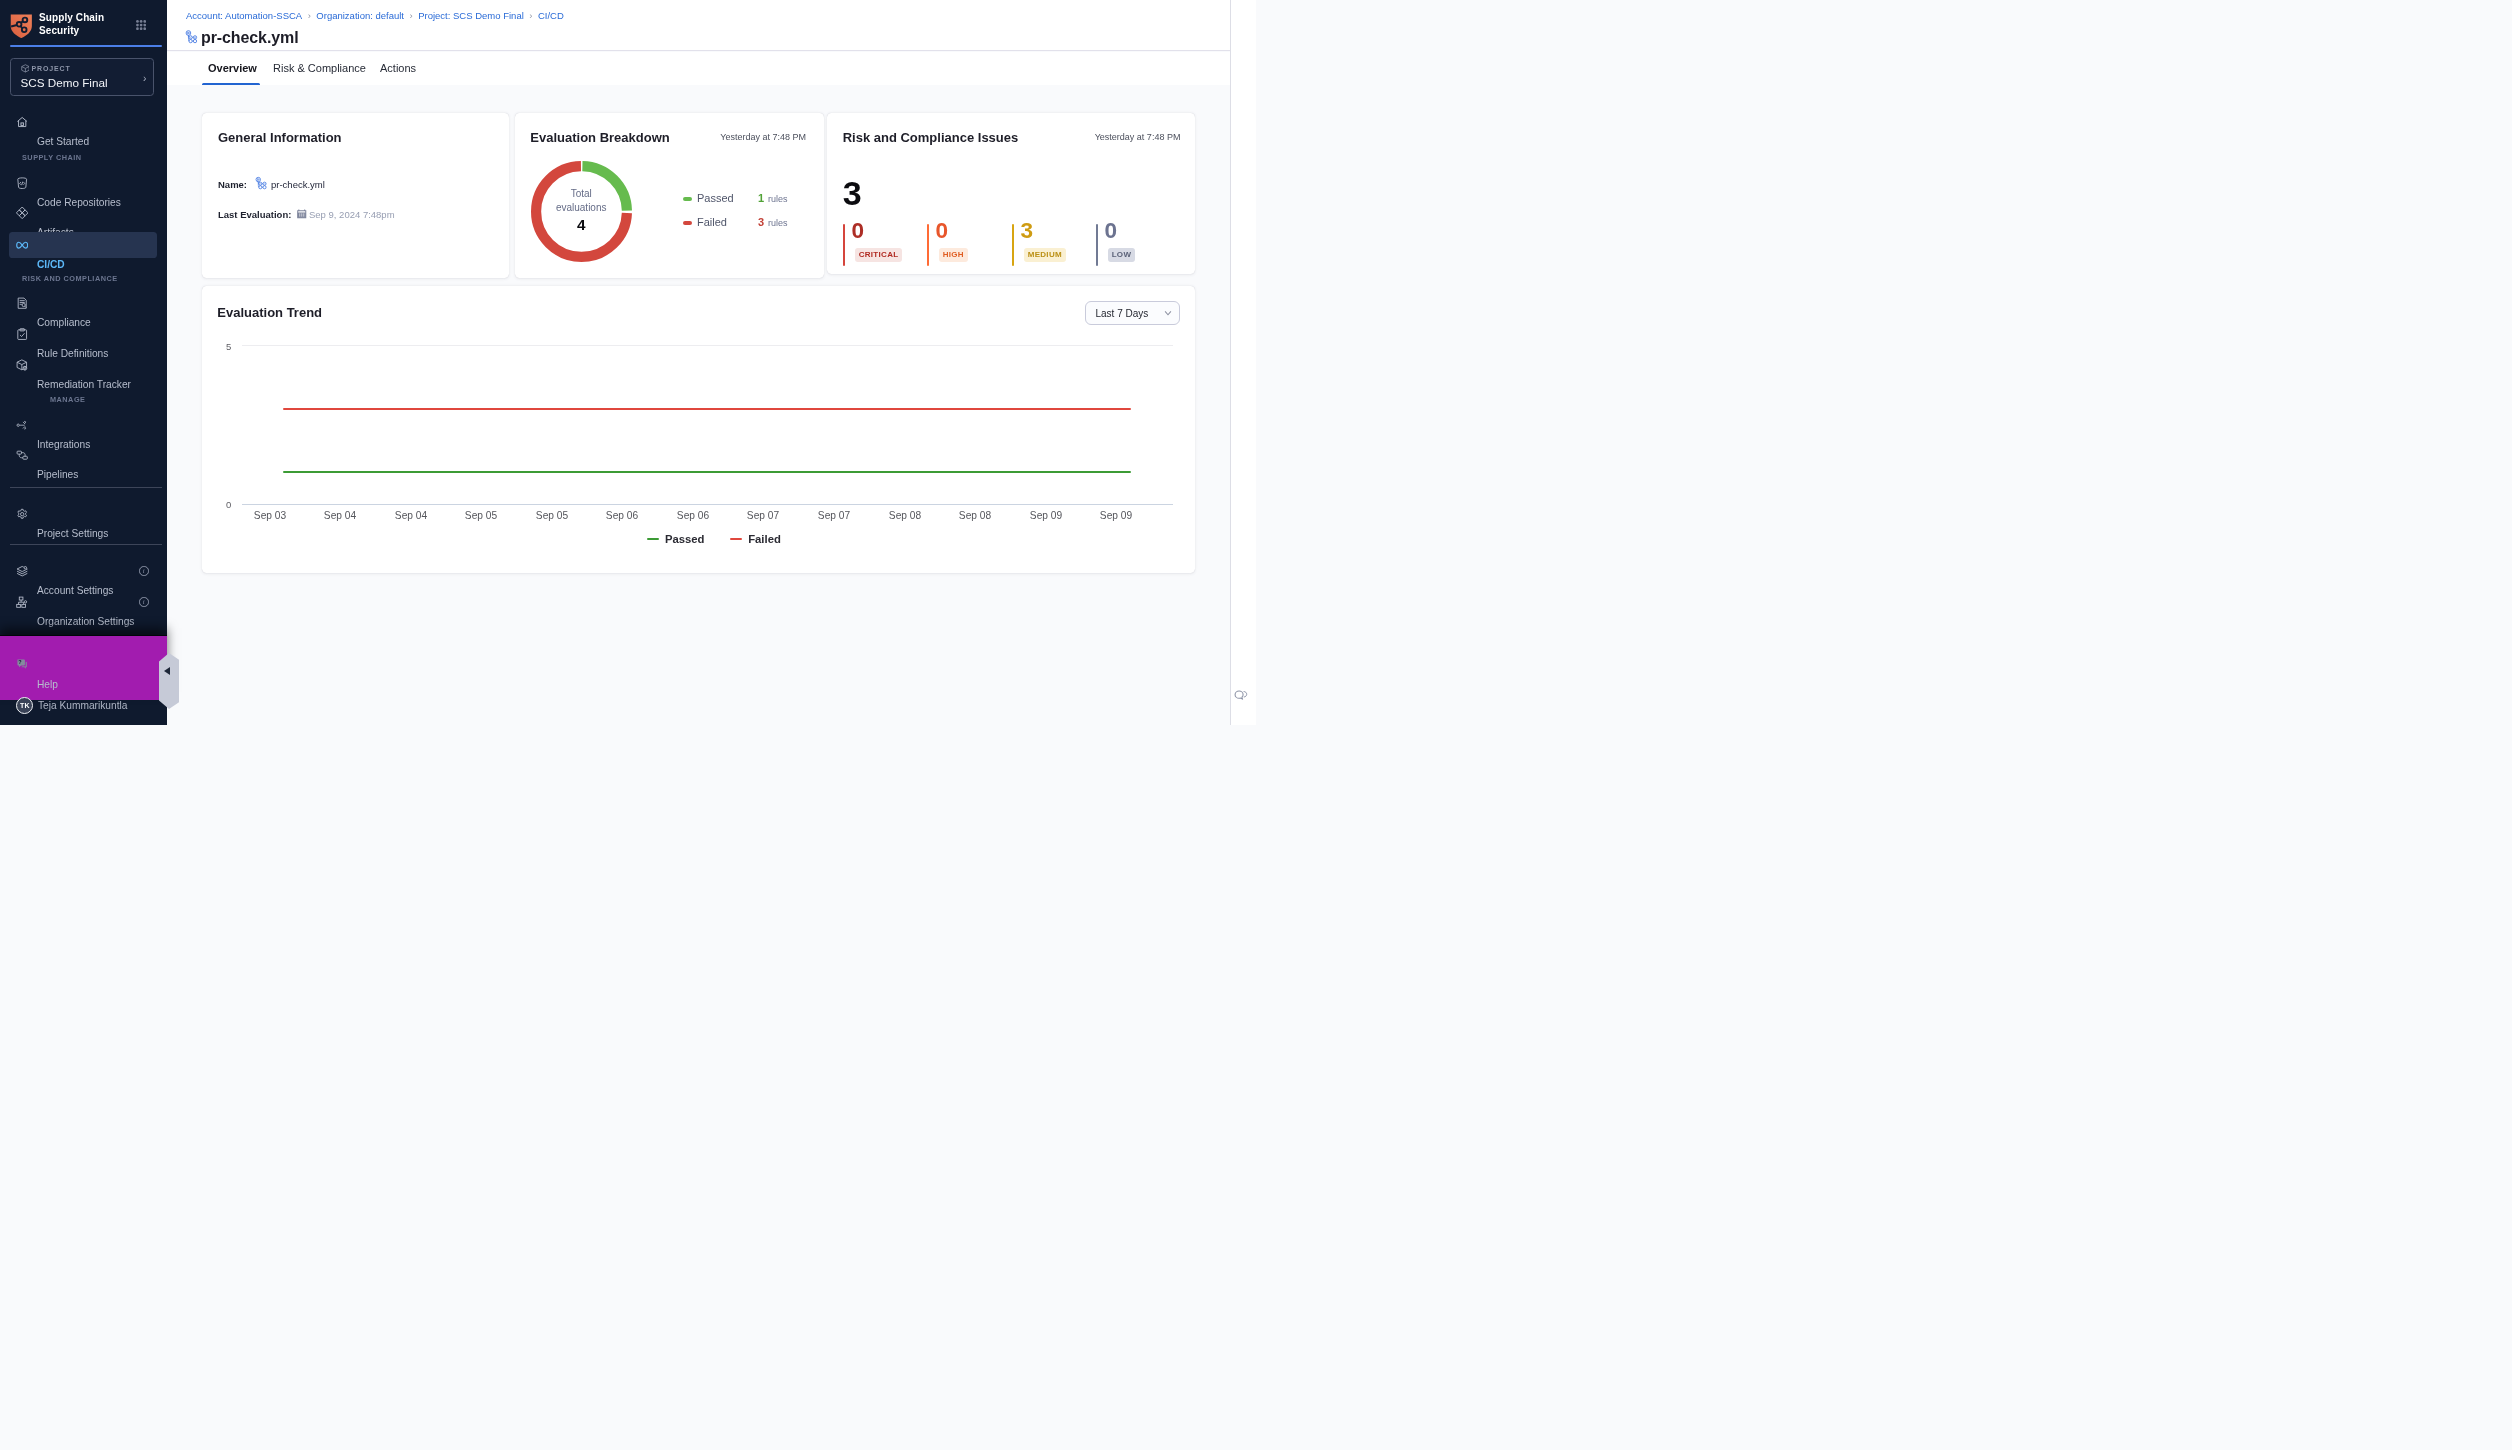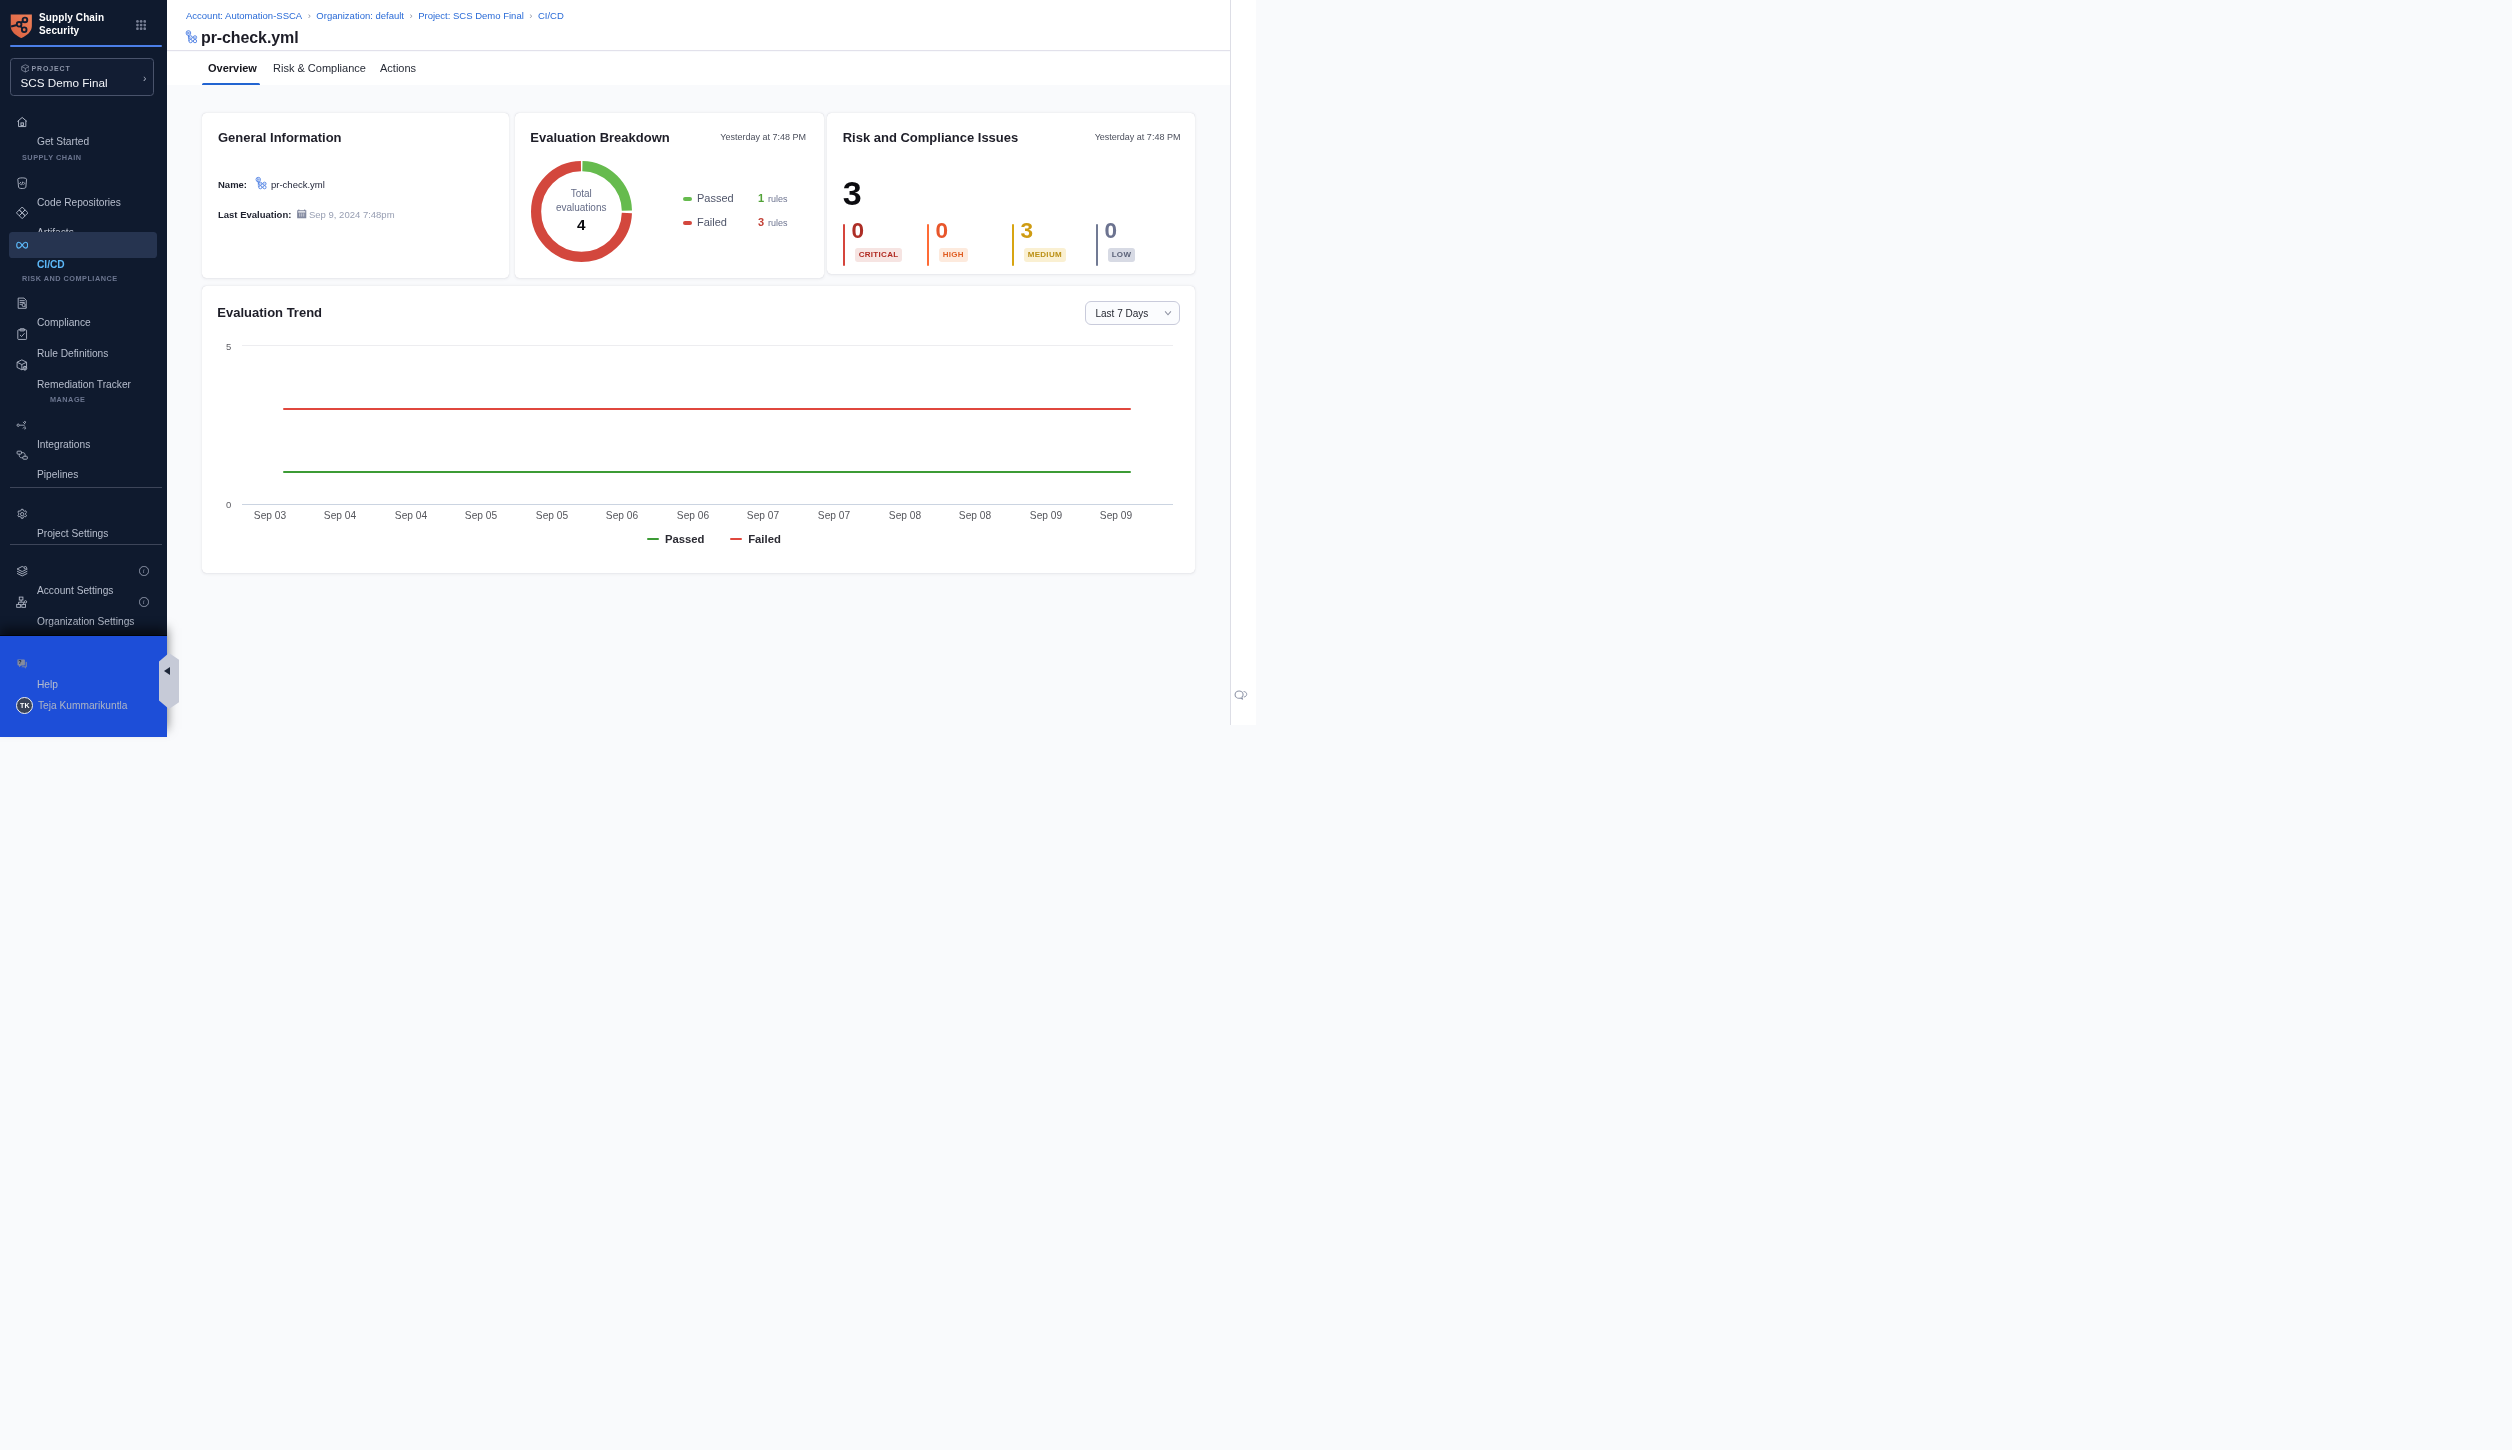--- a/index.html
+++ b/index.html
@@ -15,21 +15,21 @@
 #projbox .pcube { position:absolute; left:9.5px; top:5.1px; }
 #projbox .pname { position:absolute; left:9.5px; top:17px; font-size:11.7px; color:#f2f4f8; }
 #projbox .pchev { position:absolute; right:6.6px; top:14px; color:#aab1c2; font-size:10.2px; }
 .nav { position:absolute; left:9px; width:148px; height:25.5px; display:flex; align-items:center; color:#b7becd; font-size:10.2px; }
 .nav .ic { width:12.4px; height:12.4px; margin-left:6.6px; flex:none; }
 .nav .tx { margin-left:9px; white-space:nowrap;margin-top:40px; }
 .nav.active { background:#263450; border-radius:3.6px; color:#5cb8f8; }
 .sect { position:absolute; left:22px; color:#6c7690; font-size:7.3px; letter-spacing:0.5px; font-weight:bold; }
 .sdiv { position:absolute; left:10.2px; width:152px; height:0; border-top:0.7px solid #3d4559; }
 .info { position:absolute; width:9.5px; height:9.5px; border:0.9px solid #8b93a6; border-radius:50%; color:#8b93a6; font-size:6.6px; text-align:center; line-height:8.8px; font-style:italic; font-family:"Liberation Serif",serif; }
-#botmod { position:absolute; left:0; top:635px; width:167px; height:102px; background:#1d4ed8; border-top:1.5px solid #02050a; box-shadow:0 -7.3px 10.2px rgba(0,0,0,.55); }
+#botmod { position:absolute; left:0; top:635px; width:167px; height:65px; background:#a21caf; border-top:1.5px solid #02050a; box-shadow:0 -7.3px 10.2px rgba(0,0,0,.55); }
 #collapse { position:absolute; left:159px; top:653px; width:20px; height:56px; background:#c6cad7; clip-path:polygon(0 15%, 50% 0, 100% 12%, 100% 88%, 50% 100%, 0 85%); z-index:6; }
 #collapse .tri { position:absolute; left:5.1px; top:14px; width:0; height:0; border-top:4.7px solid transparent; border-bottom:4.7px solid transparent; border-right:6.6px solid #1e2738; }
 #avatar { position:absolute; left:16.4px; top:695px; width:17px; height:17px; border-radius:50%; background:#3a4357; border:1.1px solid #f0f2f6; color:#fff; font-size:7px; font-weight:bold; display:flex; align-items:center; justify-content:center; letter-spacing:0.2px; }
 #uname { position:absolute; left:38px; top:698px; color:#aeb5c4; font-size:10.2px; }
 
 #header { position:absolute; left:167px; top:0; width:1063px; height:51px; background:#fff; border-bottom:0.7px solid #e2e1eb; }
 #crumbs { position:absolute; left:186px; top:10px; font-size:9.5px; color:#2a6bd7; white-space:nowrap; }
 #crumbs .sep { color:#8d93a2; margin:0 5.5px; font-size:9.5px; }
 #ptitle { position:absolute; left:201px; top:28.5px; font-size:16px; font-weight:bold; color:#1d1d27; letter-spacing:-0.1px; }
 #ptitle-ic { position:absolute; left:185px; top:29px; width:13px; height:15.3px; }

